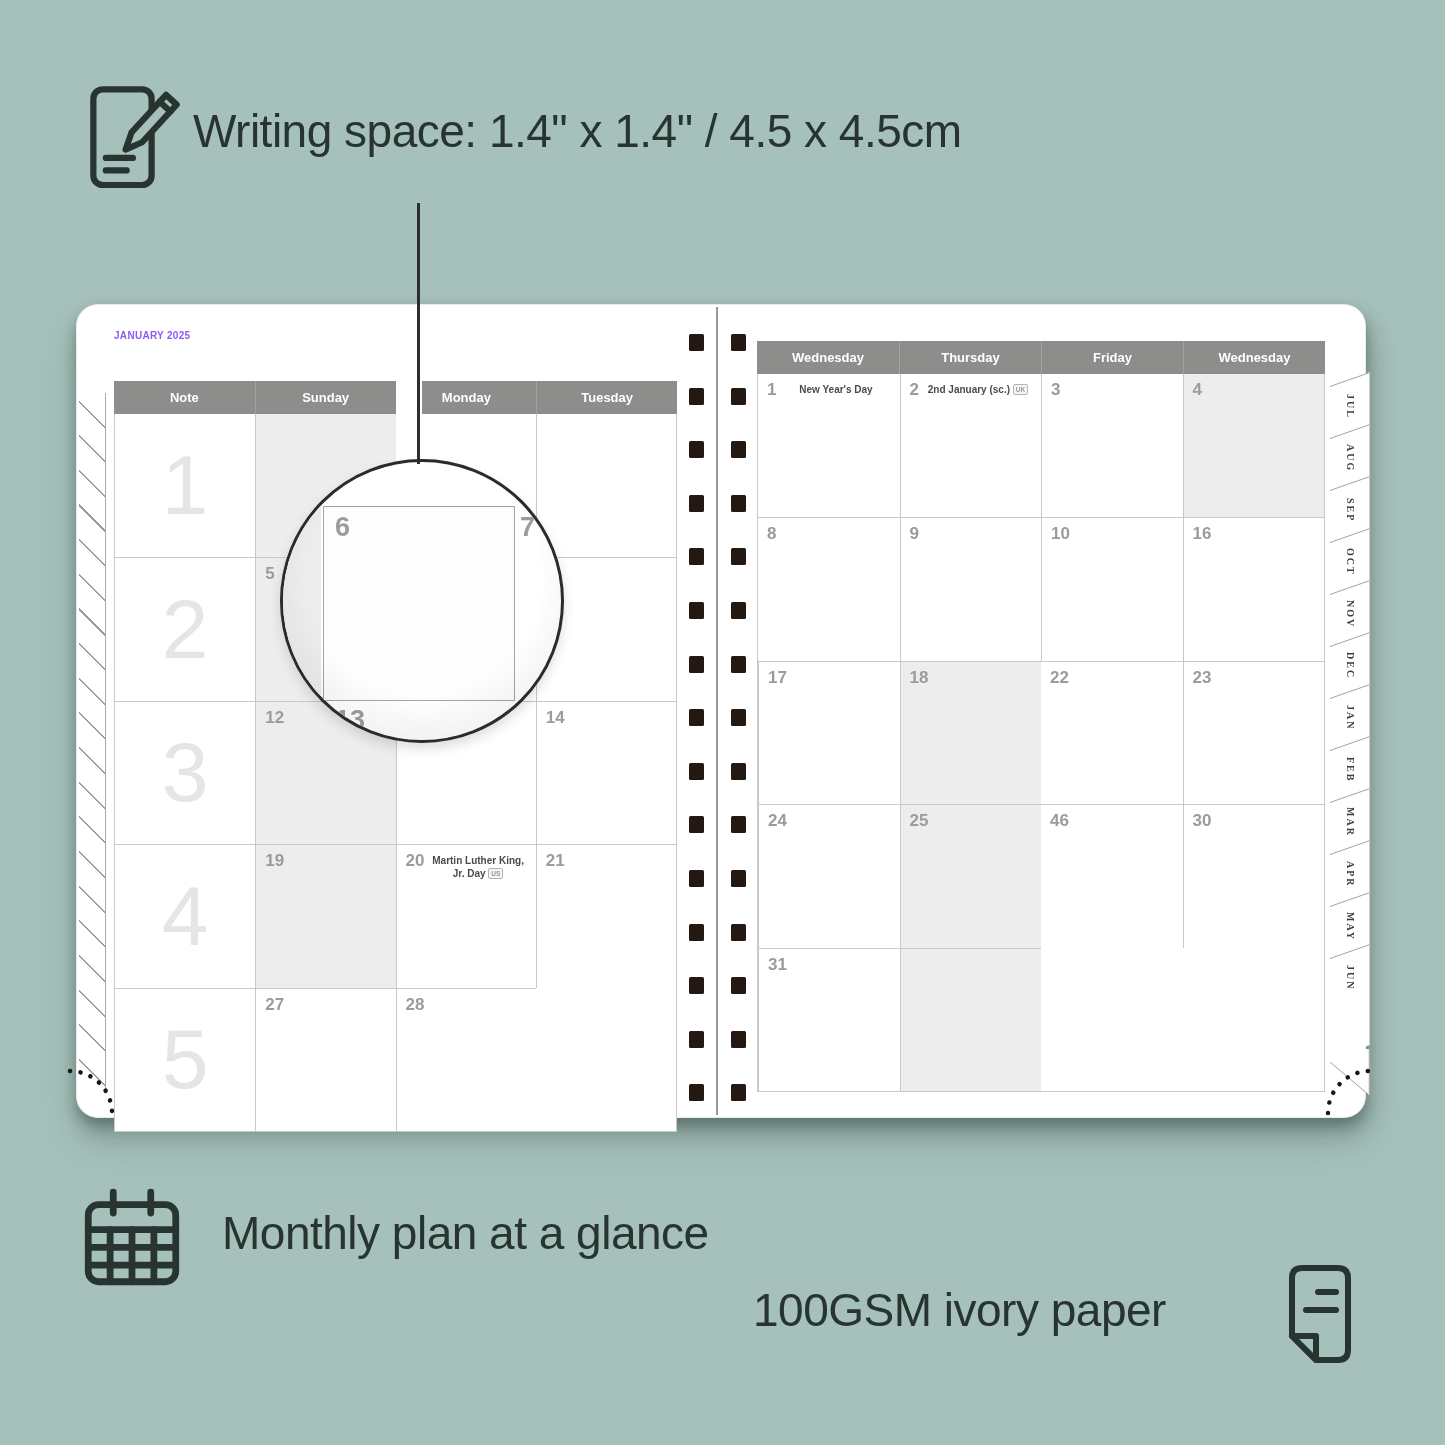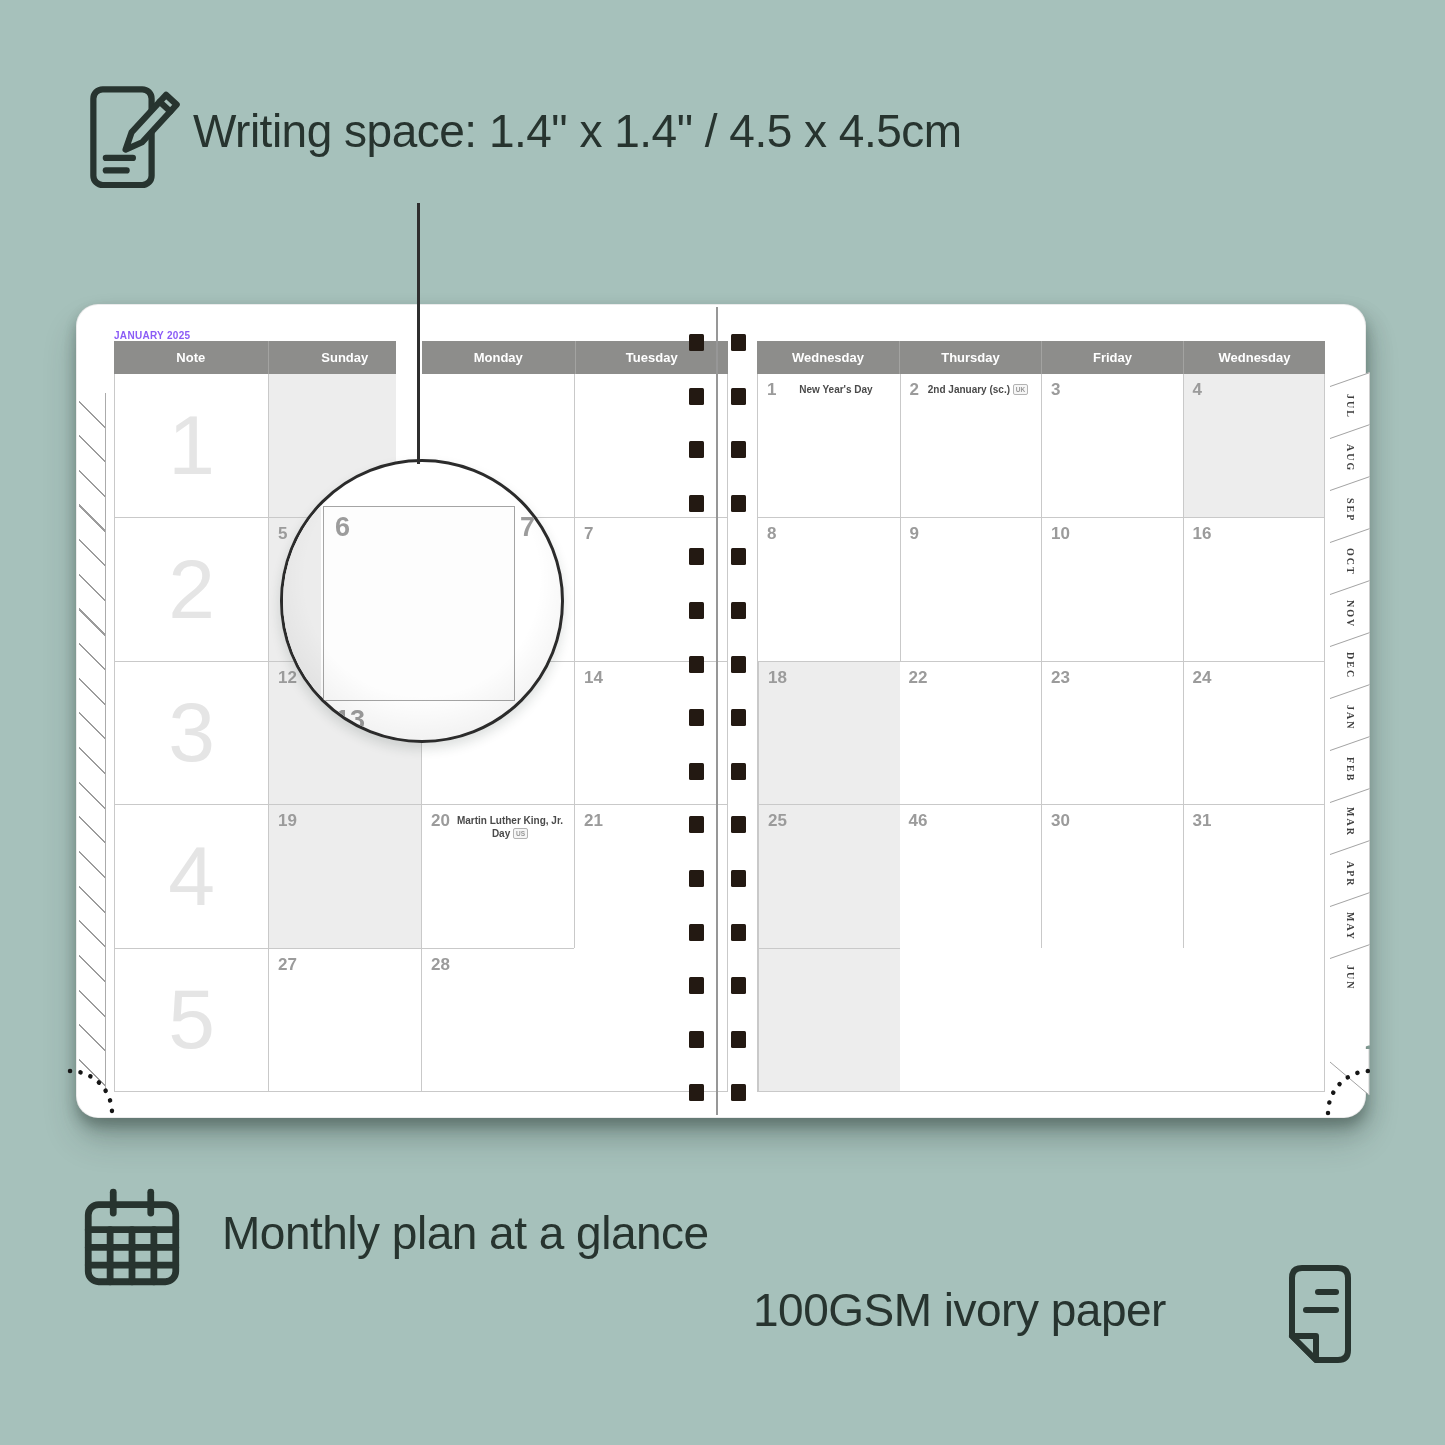--- a/index.html
+++ b/index.html
@@ -10,21 +10,21 @@
   .hero-icon{position:absolute;z-index:6;}
   
   #pointer-band{position:absolute;left:396px;top:340px;width:26px;height:126px;background:#fff;z-index:3;}
   #pointer-line{position:absolute;left:417px;top:203px;width:3px;height:261px;background:#2e2e2e;z-index:5;}
   
   #book{position:absolute;left:76px;top:304px;width:1288px;height:812px;background:#fff;border-radius:22px;
         border:1px solid rgba(0,0,0,.08);z-index:1;
         box-shadow:0 8px 12px rgba(30,45,40,.28),0 22px 34px rgba(30,45,40,.20),6px 12px 22px rgba(30,45,40,.16);}
   #page-title{position:absolute;left:37px;top:10px;font-size:10px;font-weight:700;color:#8b5cf6;letter-spacing:.3px;margin-top:15px;}
   .cal{position:absolute;top:36px;}
-  #left-cal{left:37px;width:614px;}
+  #left-cal{left:37px;width:563px;margin-top:40px;}
   #right-cal{left:680px;width:568px;}
   .ghead{display:grid;grid-template-columns:repeat(4,1fr);background:#8d8d8b;height:33px;}
   .hcell{display:flex;align-items:center;justify-content:center;color:#fff;font-size:13px;font-weight:700;border-left:1px solid #a3a3a1;}
   .hcell:first-child{border-left:none;}
   .gbody{display:grid;grid-template-columns:repeat(4,1fr);grid-auto-rows:143.4px;border:1px solid #c9c9c9;border-top:none;background:#fff;}
   .cell{position:relative;border-left:1px solid #c9c9c9;border-top:1px solid #c9c9c9;background:#fff;display:flex;align-items:flex-start;overflow:hidden;}
   .cell.c0{border-left:none;}
   .cell.r0{border-top:none;}
   .cell.shade{background:#ededed;}
   .day{font-size:17px;font-weight:700;color:#9b9b9b;padding:6px 0 0 9px;}
@@ -162,20 +162,23 @@
             <div class="day">8</div>
           </div>
           <div class="cell">
             <div class="day">9</div>
           </div>
           <div class="cell">
             <div class="day">10</div>
           </div>
           <div class="cell">
             <div class="day">16</div>
+          </div>
+          <div class="cell">
+            <div class="day">17</div>
           </div>
           <div class="cell shade">
             <div class="day">18</div>
           </div>
           <div class="cell c0">
             <div class="day">22</div>
           </div>
           <div class="cell">
             <div class="day">23</div>
           </div>

